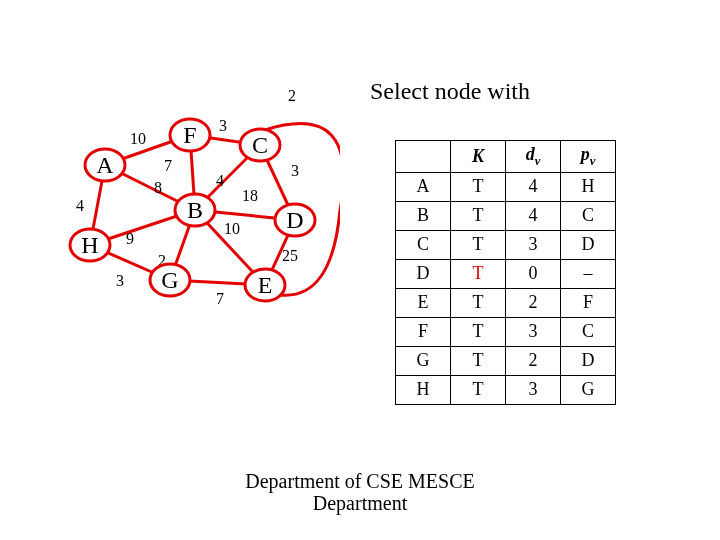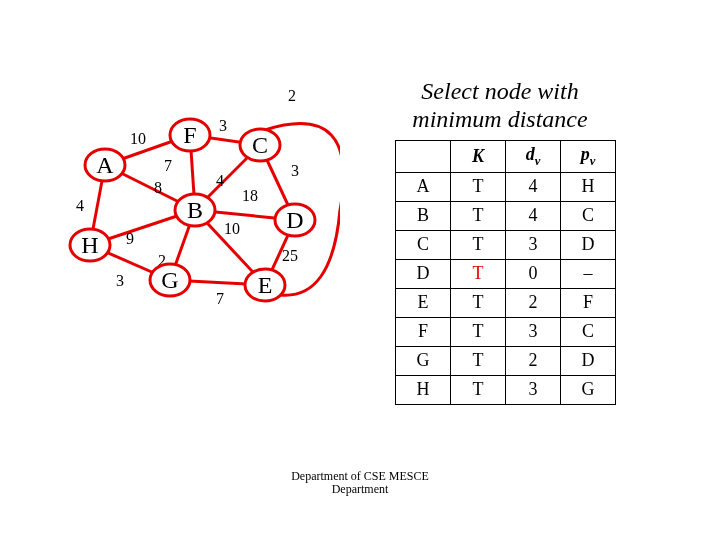--- a/index.html
+++ b/index.html
@@ -16,22 +16,20 @@
     width: 720px;
     height: 540px;
   }
   .title {
     position: absolute;
     left: 370px;
     top: 78px;
     width: 260px;
     font-size: 24px;
     line-height: 1.15;
-    text-align: center;
-    font-style: italic;
   }
   
   .graph-svg {
     position: absolute;
     left: 60px;
     top: 80px;
     width: 280px;
     height: 240px;
   }
   .node {
@@ -79,32 +77,31 @@
     vertical-align: sub;
   }
   .red { color: #e50000; }
   
   .footer {
     position: absolute;
     left: 0;
     width: 720px;
     top: 470px;
     text-align: center;
-    font-size: 12px;
+    font-size: 20px;
     line-height: 1.1;
   }
 </style>
 </head>
 <body>
 
 <div class="stage">
 
   <div class="title">
     <span>Select node with</span><br>
-    <span>minimum distance</span>
   </div>
 
   <svg class="graph-svg" viewBox="0 0 280 240">
 
     <path class="edge" d="M 205 50 Q 300 20 280 130 Q 272 220 220 215"></path>
     <text class="weight" x="232" y="15">2</text>
 
     <g id="edges">
         <line x1="45" y1="85" x2="130" y2="55" class="edge"></line>
         <text x="78" y="58" class="weight">10</text>

